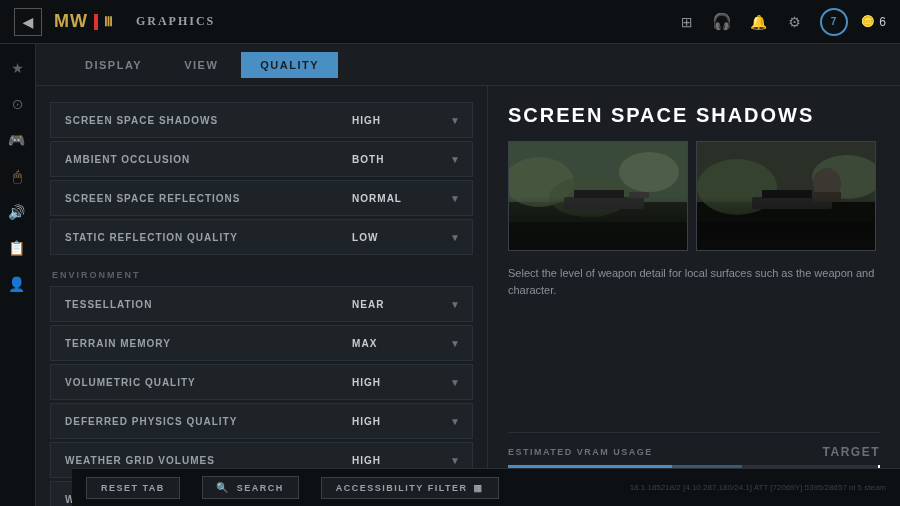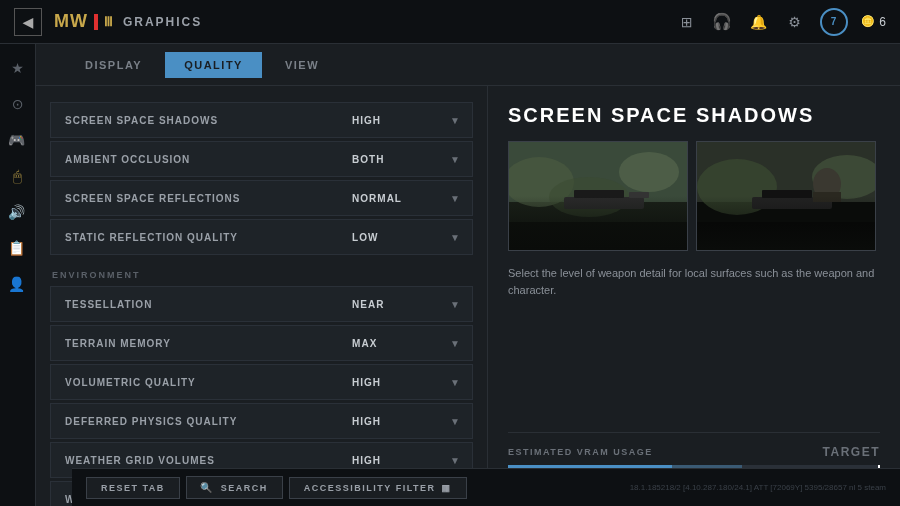--- a/index.html
+++ b/index.html
@@ -30,40 +30,41 @@
       align-items: center;
       justify-content: center;
       color: #aaa;
       cursor: pointer;
       font-size: 14px;
       margin-right: 12px;
     }
     .mw-logo {
       display: flex;
       align-items: center;
-      margin-right: 9px;
+      margin-right: 22px;
     }
     .mw-logo-text {
       font-size: 18px;
       font-weight: 900;
       color: #c8a84b;
       letter-spacing: 1px;
     }
     .mw-logo-bar {
       width: 4px;
       height: 16px;
       background: #e03030;
       margin: 0 6px;
     }
     .graphics-title {
       font-size: 12px;
       font-weight: bold;
       letter-spacing: 2px;
       color: #9aa0a8;
       text-transform: uppercase;
+      font-family: Liberation Serif, serif;
     }
     .top-bar-right {
       margin-left: auto;
       display: flex;
       align-items: center;
       gap: 14px;
     }
     .icon-btn {
       width: 22px;
       height: 22px;
@@ -355,21 +356,21 @@
     }
 
     
     .bottom-bar {
       height: 38px;
       background: #0d1013;
       border-top: 1px solid #2a2f35;
       display: flex;
       align-items: center;
       padding: 0 14px;
-      gap: 6px;
+      gap: 22px;
       position: absolute;
       bottom: 0;
       left: 36px;
       right: 0;
     }
     .bottom-btn {
       padding: 5px 14px;
       font-size: 9px;
       font-weight: bold;
       letter-spacing: 1.5px;
@@ -431,22 +432,22 @@
   <div class="sidebar-icon active">🖱</div>
   <div class="sidebar-icon">🔊</div>
   <div class="sidebar-icon">📋</div>
   <div class="sidebar-icon">👤</div>
 </div>
 
 <div class="main">
 
   <div class="tab-bar">
     <div class="tab">DISPLAY</div>
+    <div class="tab">VIEW</div>
     <div class="tab active">QUALITY</div>
-    <div class="tab">VIEW</div>
   </div>
 
   <div class="content" style="height: calc(100% - 42px - 38px);">
 
     <div class="settings-panel">
 
       <div class="setting-row">
         <span class="setting-label">SCREEN SPACE SHADOWS</span>
         <span class="setting-value">HIGH</span>
         <span class="setting-arrow">▼</span>

